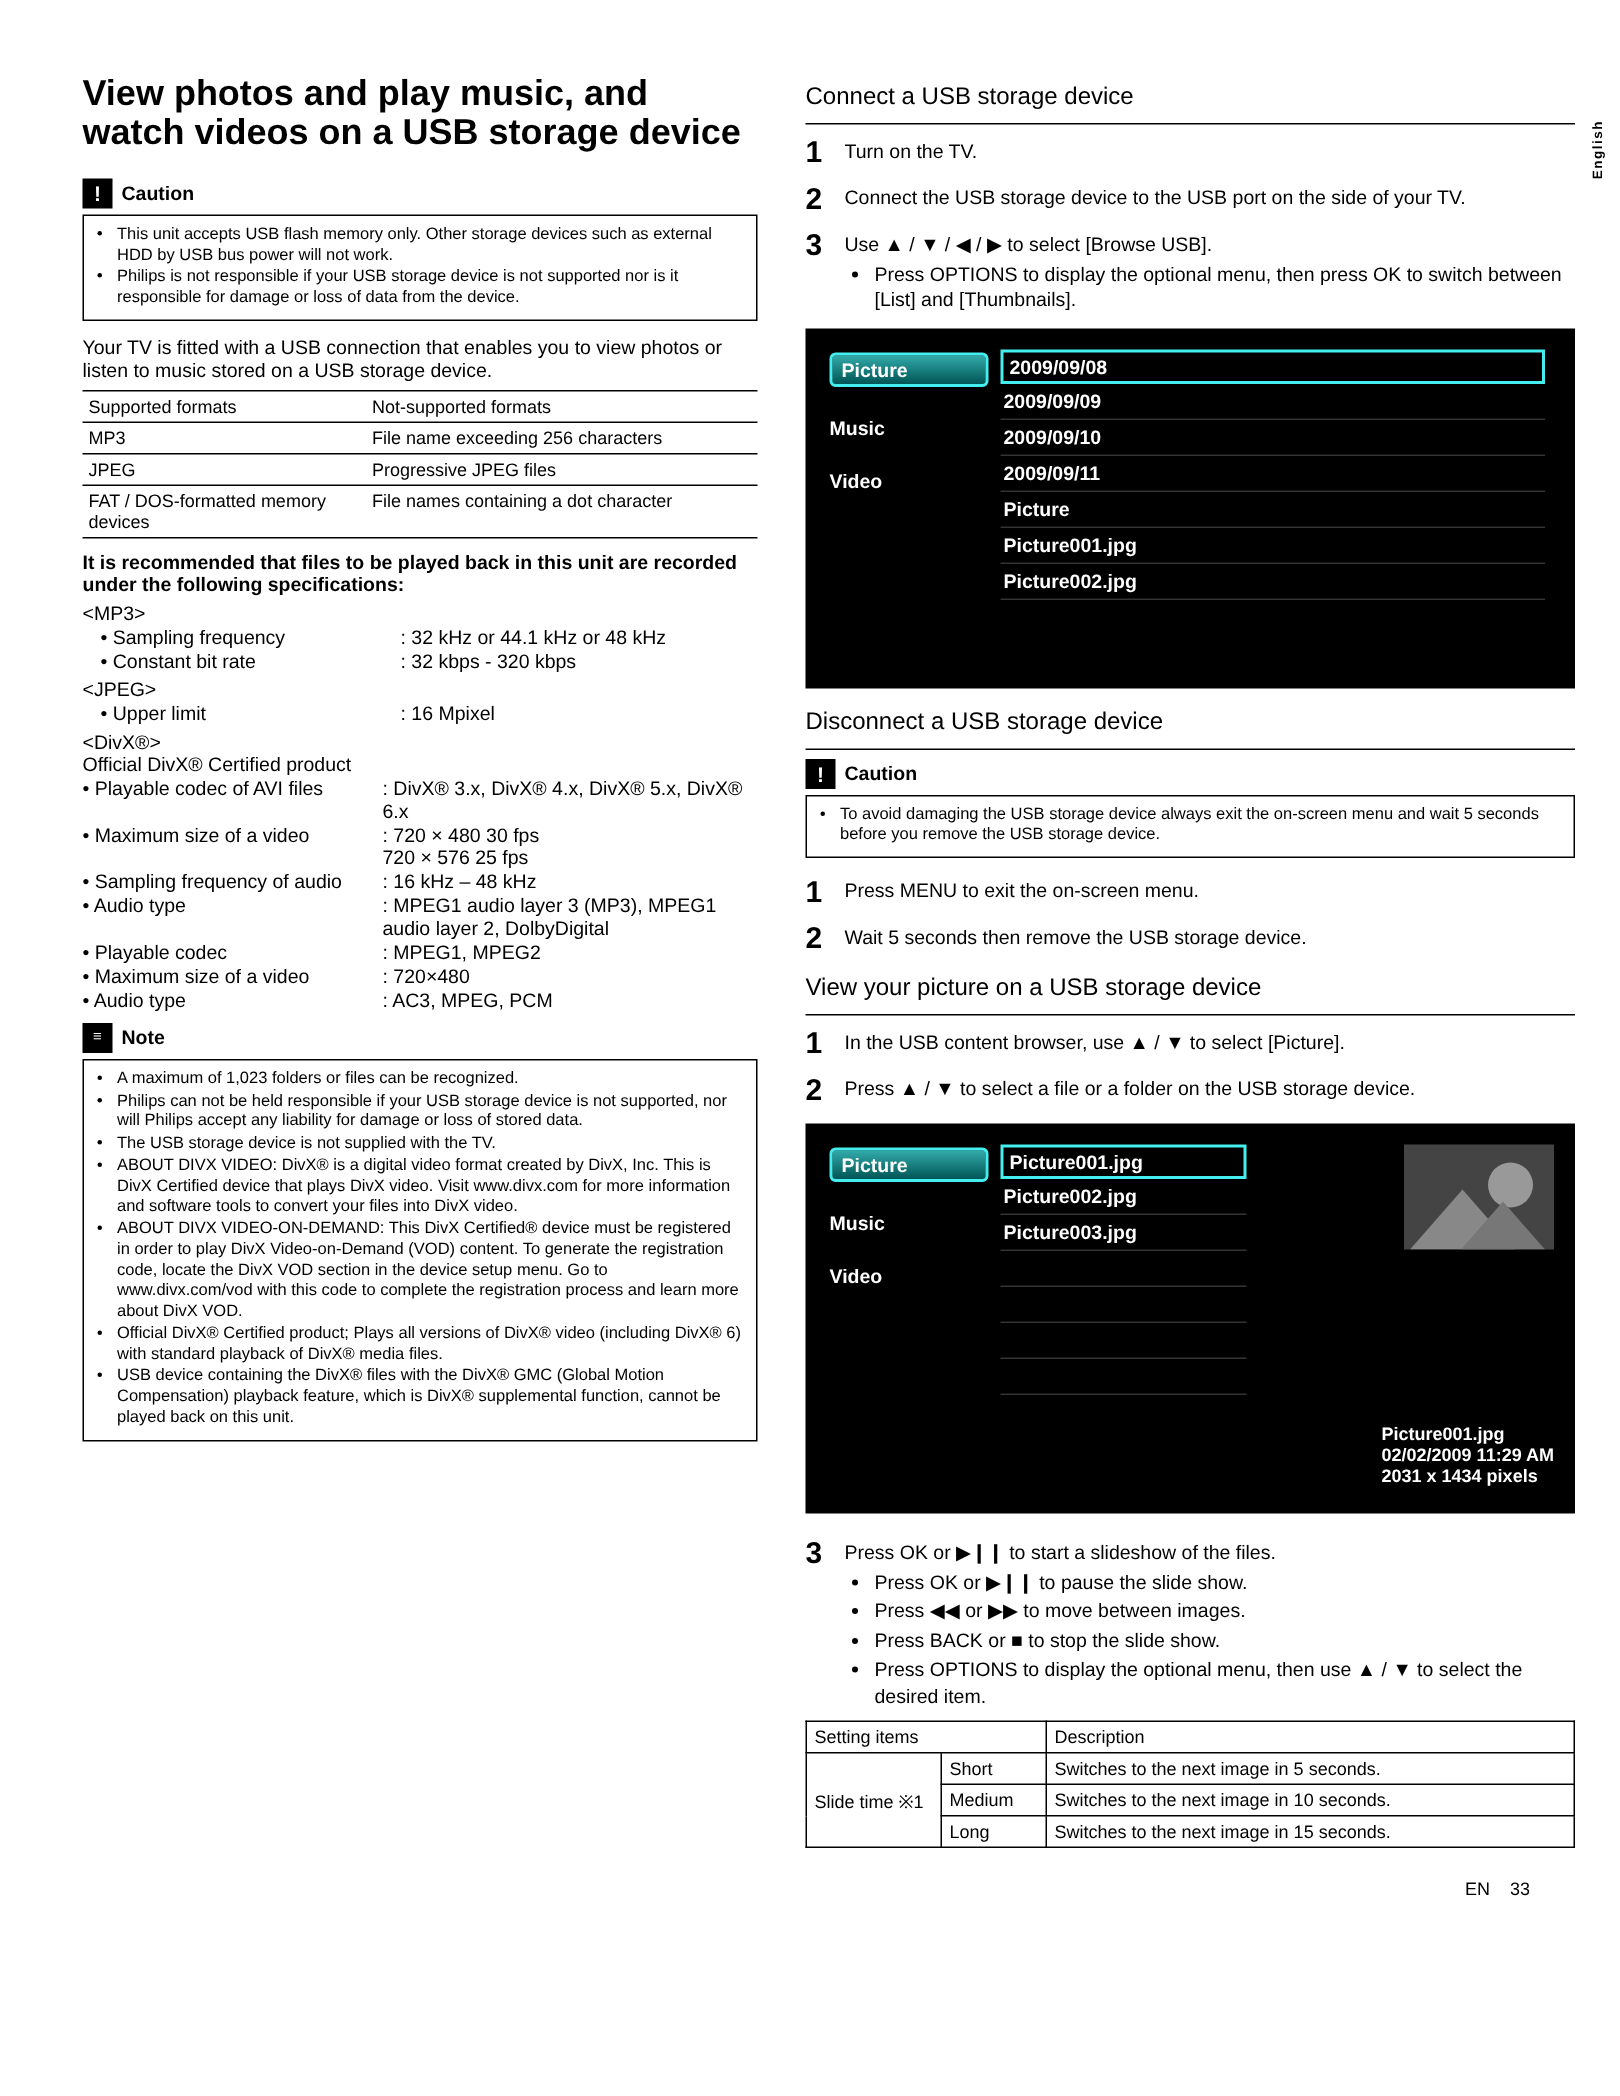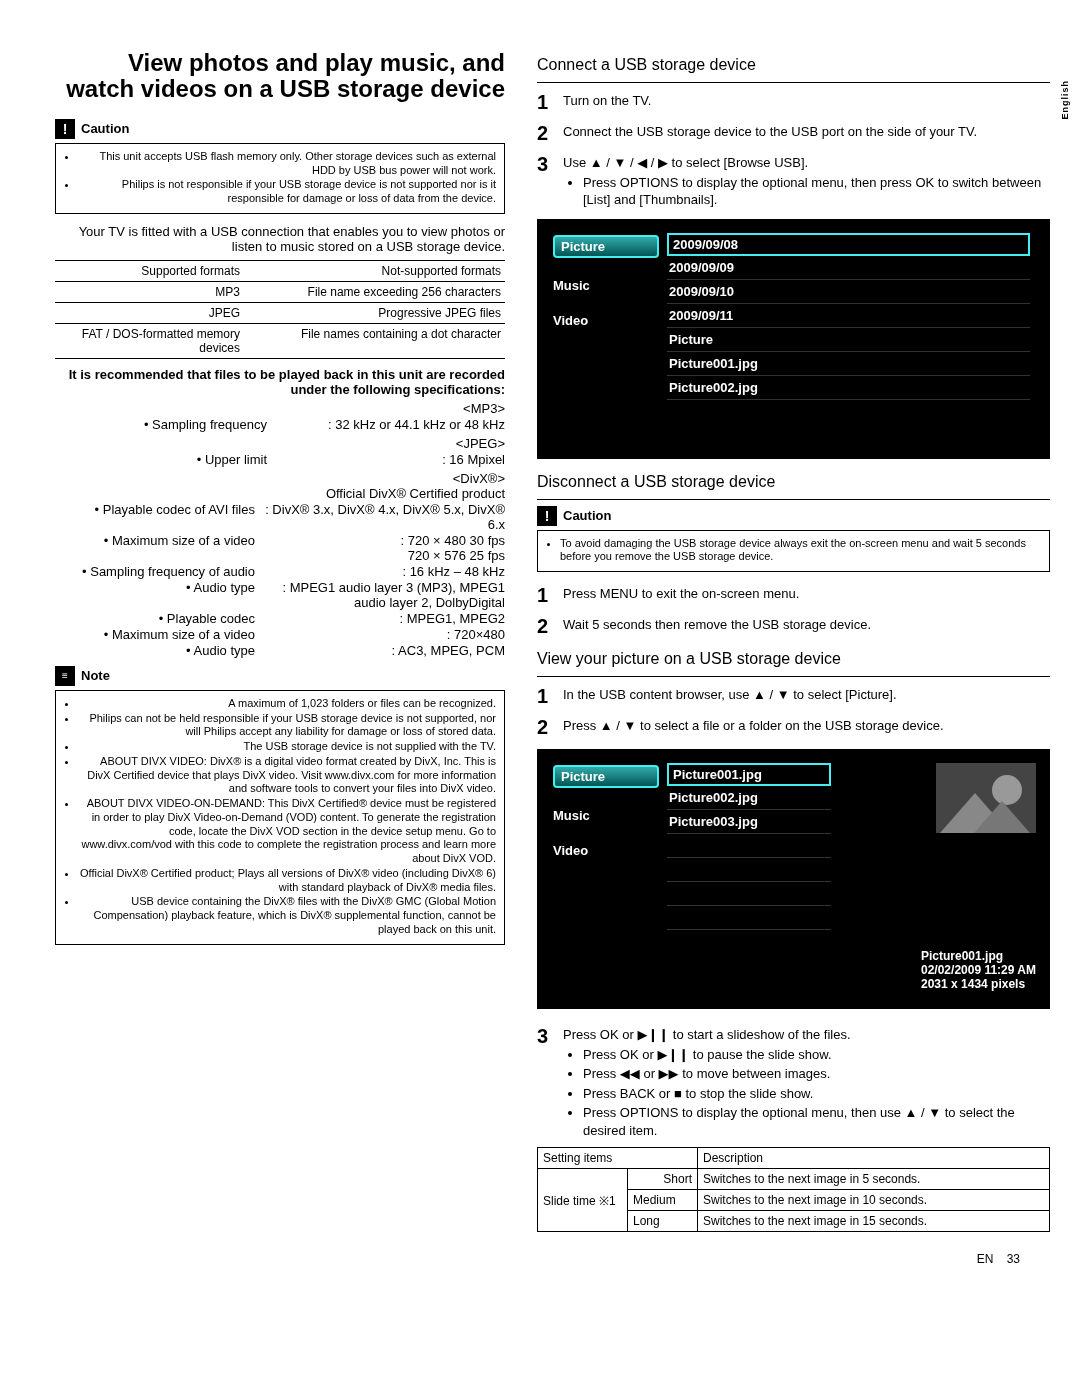--- a/index.html
+++ b/index.html
@@ -5,21 +5,21 @@
   * { box-sizing: border-box; margin: 0; padding: 0; }
   body {
     font-family: "Gill Sans", "Gill Sans MT", "Trebuchet MS", sans-serif;
     font-size: 14px;
     color: #000;
     background: #fff;
     width: 1080px;
     padding: 50px 30px 20px 55px;
   }
   .columns { display: flex; gap: 32px; }
-  .col-left { flex: 0 0 450px; text-align: right; }
+  .col-left { flex: 0 0 450px; }
   .col-right { flex: 1; }
   h1 { font-size: 24px; font-weight: bold; line-height: 1.1; margin-bottom: 16px; }
   h2 { font-size: 16px; font-weight: 500; margin: 6px 0 8px; }
   .hr-thin { border: none; border-top: 1px solid #000; margin: 0 0 6px; }
   
   .iconbox {
     display:inline-flex; align-items:center; justify-content:center;
     width:20px; height:20px; background:#000; color:#fff;
     font-weight:bold; font-size:14px; margin-right:6px;
   }
@@ -132,20 +132,24 @@
           </tr>
   </tbody>
       </table>
 
   <div class="spec-block">
     <p style="font-weight:bold;">It is recommended that files to be played back in this unit are recorded under the following specifications:</p>
     <div class="spec-hdr">&lt;MP3&gt;</div>
     <div class="spec-row indent">
           <span class="k bullet">Sampling frequency</span>
           <span class="v">: <span>32 kHz or 44.1 kHz or 48 kHz</span></span>
+        </div>
+    <div class="spec-row indent">
+          <span class="k bullet">Constant bit rate</span>
+          <span class="v">: <span>32 kbps - 320 kbps</span></span>
         </div>
 
     <div class="spec-hdr">&lt;JPEG&gt;</div>
     <div class="spec-row indent">
           <span class="k bullet">Upper limit</span>
           <span class="v">: <span>16 Mpixel</span></span>
         </div>
 
     <div class="spec-hdr">&lt;DivX®&gt;</div>
     <div>Official DivX® Certified product</div>
@@ -308,21 +312,21 @@
   </ol>
 
   <table class="settings">
     <tbody>
           <tr>
       <th colspan="2">Setting items</th>
       <th>Description</th>
     </tr>
     <tr>
       <td rowspan="3" style="width:90px;">Slide time ※1</td>
-      <td style="width:70px;text-align:right;">Short</td>
+      <td style="width:70px;">Short</td>
       <td>Switches to the next image in 5 seconds.</td>
     </tr>
     <tr>
       <td>Medium</td>
       <td>Switches to the next image in 10 seconds.</td>
     </tr>
     <tr>
       <td>Long</td>
       <td>Switches to the next image in 15 seconds.</td>
     </tr>

